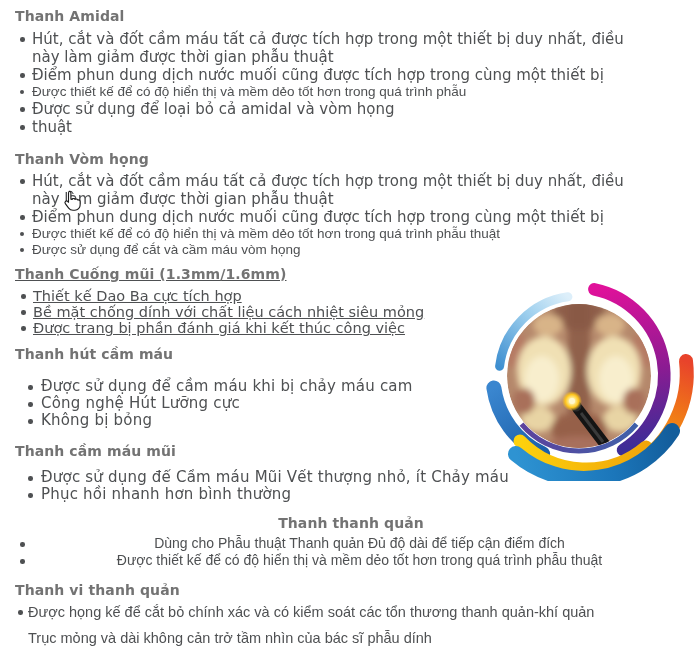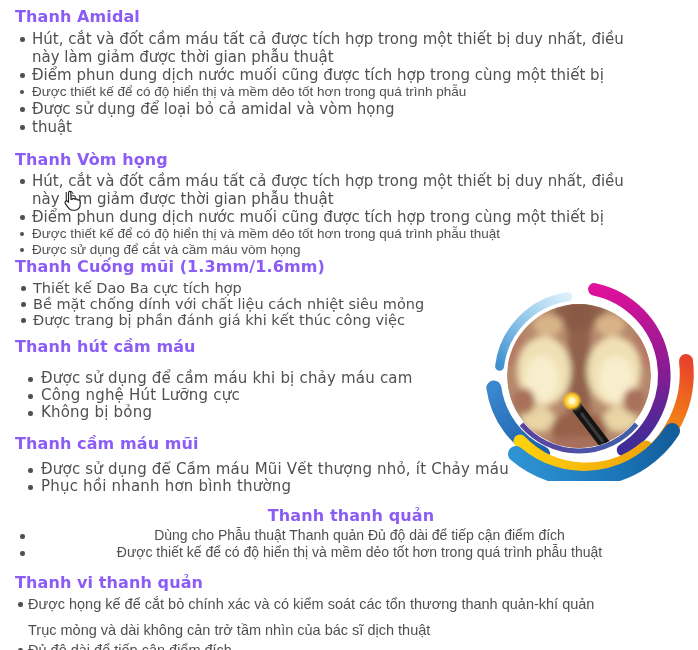--- a/index.html
+++ b/index.html
@@ -2,38 +2,38 @@
 <html><head>
 <meta charset="utf-8">
 <style>
   html,body{margin:0;padding:0;}
   body{
     width:698px;height:650px;background:#ffffff;overflow:hidden;position:relative;
     font-family:"DejaVu Sans",sans-serif;color:#4e5052;
   }
   .content{position:relative;padding:8px 0 0 15px;width:672px;z-index:2;}
   .h{
-    font-family:"DejaVu Sans",sans-serif;font-weight:700;font-size:16px;line-height:17px;
-    color:#8b5cf6;margin:0;letter-spacing:0.1px;
+    font-family:"DejaVu Sans",sans-serif;font-weight:700;font-size:14px;line-height:17px;
+    color:#737373;margin:0;letter-spacing:0.1px;
   }
   ul{list-style:none;margin:0;padding:0;}
   li{position:relative;white-space:pre-line;}
   li::before{
     content:"";position:absolute;width:4.5px;height:4.5px;border-radius:50%;
     background:#4e5052;top:7px;left:5px;
   }
   li.lg{font-family:"DejaVu Sans",sans-serif;font-size:15px;line-height:18px;}
   li.sm{font-family:"Liberation Sans",sans-serif;font-size:13.5px;line-height:16px;}
   li.sm::before{top:6px;width:4px;height:4px;}
 
   .sec1 ul{margin-top:5px;}
   .sec1 li,.sec2 li{padding-left:17px;}
   .sec2{margin-top:15px;}
   .sec2 ul{margin-top:4px;}
-  .sec3{margin-top:0;}
+  .sec3{margin-top:8px;text-decoration:underline;}
   .sec3 ul{margin-top:5px;}
   .sec3 li{font-family:"DejaVu Sans",sans-serif;font-size:14.5px;line-height:16px;padding-left:18px;}
   .sec3 li::before{left:6px;top:6px;}
   .sec4{margin-top:10px;}
   .sec4 ul{margin-top:15px;}
   .sec4 li,.sec5 li{font-family:"DejaVu Sans",sans-serif;font-size:15px;line-height:17px;padding-left:26px;letter-spacing:0.2px;}
   .sec4 li::before,.sec5 li::before{left:13px;}
   .sec5{margin-top:14px;}
   .sec5 ul{margin-top:9px;}
   .sec5 li:first-child{width:470px;white-space:nowrap;overflow:hidden;}
@@ -110,21 +110,21 @@
     <ul>
       <li>Dùng cho Phẫu thuật Thanh quản  Đủ độ dài để tiếp cận điểm đích</li>
       <li>Được thiết kế để có độ hiển thị và mềm dẻo tốt hơn trong quá trình phẫu thuật</li>
     </ul>
   </section>
 
   <section class="sec sec7">
     <h2 class="h">Thanh vi thanh quản</h2>
     <ul>
       <li>Được họng kế để cắt bỏ chính xác và có kiểm soát các tổn thương thanh quản-khí quản</li>
-      <li class="nobullet gap">Trục mỏng và dài không cản trở tầm nhìn của bác sĩ dịch thuật</li>
+      <li class="nobullet gap">Trục mỏng và dài không cản trở tầm nhìn của bác sĩ phẫu dính</li>
       <li class="gap2">Đủ độ dài để tiếp cận điểm đích</li>
     </ul>
   </section>
 
 </div>
 
 <div class="figure">
   <svg width="212" height="202" viewBox="0 0 212 202" xmlns="http://www.w3.org/2000/svg">
     <defs>
       <clipPath id="pc">

